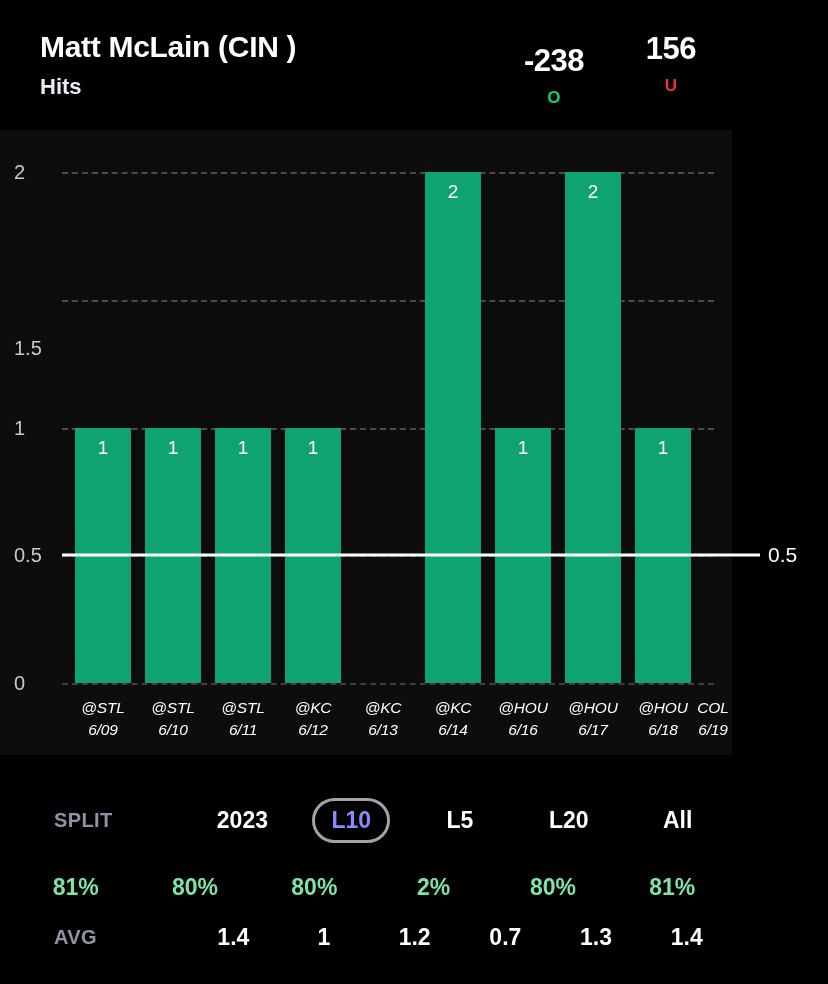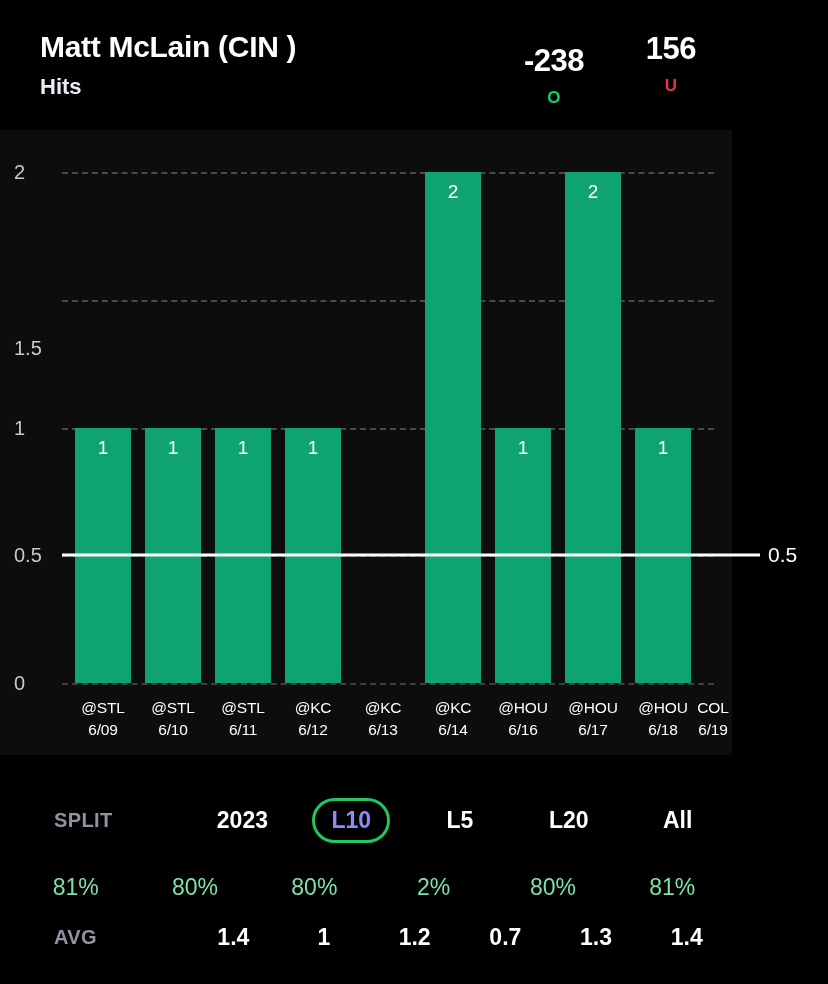--- a/index.html
+++ b/index.html
@@ -156,21 +156,21 @@
   }
   .xlabel {
     position: absolute;
     width: 70px;
     text-align: center;
     font-size: 15.5px;
     color: #ffffff;
     line-height: 1.45;
     letter-spacing: -0.2px;
   }
-  .xlabel span { display: block; }
+  .xlabel span { display: block; font-style: italic; }
 
   
   .stats-panel {
     position: relative;
     background: #000000;
     flex: 1 1 auto;
     padding-top: 0;
   }
   .stats-row {
     position: absolute;
@@ -203,28 +203,28 @@
     align-items: center;
     justify-content: center;
   }
   .split-label {
     font-size: 23px;
     font-weight: bold;
     color: #ffffff;
   }
   .split-label.active {
     color: #8b8cf7;
-    border: 3px solid #22c55e;
+    border: 3px solid #a3a3a3;
     border-radius: 26px;
     padding: 8px 16px;
     line-height: 1;
   }
   .hit-value {
     font-size: 23px;
-    font-weight: normal;
+    font-weight: bold;
     color: #7ee3a8;
   }
   .avg-value {
     font-size: 23px;
     font-weight: bold;
     color: #ffffff;
   }
 </style>
 </head>
 <body>

